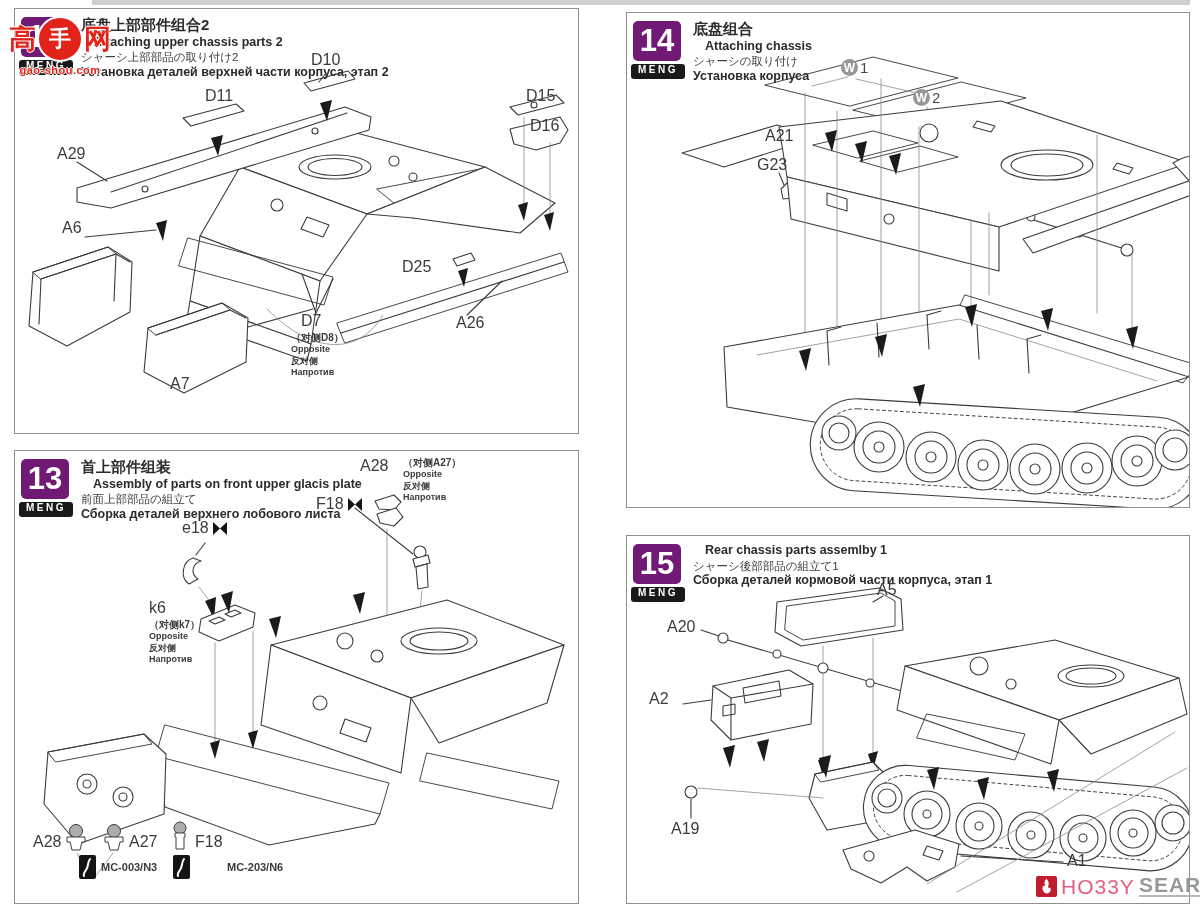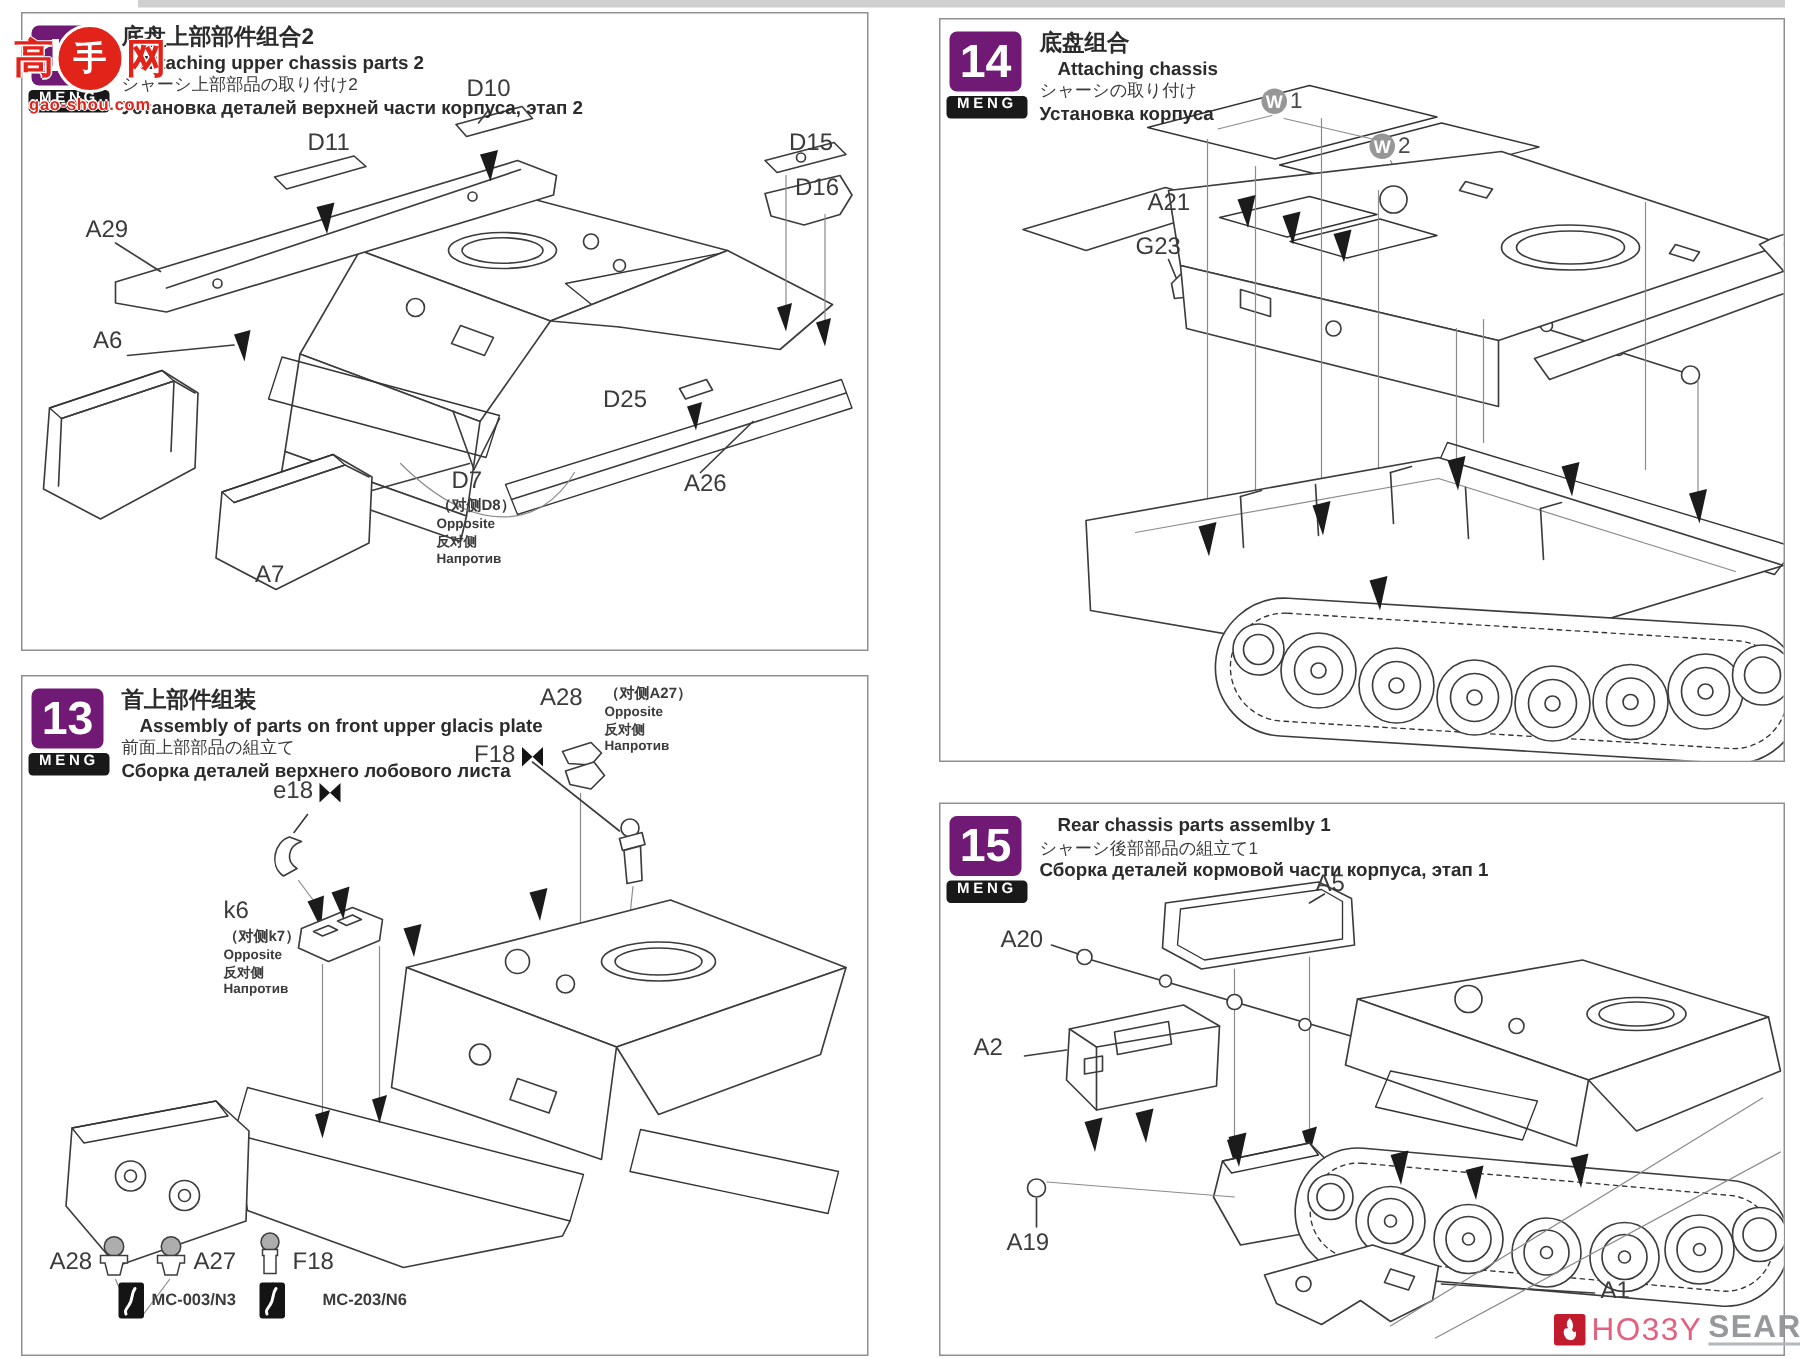--- a/index.html
+++ b/index.html
@@ -461,21 +461,21 @@
       <svg width="17" height="24">
           <path d="M11,4 C8,8 10,11 7,15 C5,18 4,19 5,21" stroke="#fff" stroke-width="2" fill="none" stroke-linecap="round"></path>
         </svg>
       </span>
     <span class="mctext" style="left:86px;top:410px;">MC-003/N3</span>
     <span class="paintbox" style="position:absolute;left:158px;top:404px;">
       <svg width="17" height="24">
           <path d="M11,4 C8,8 10,11 7,15 C5,18 4,19 5,21" stroke="#fff" stroke-width="2" fill="none" stroke-linecap="round"></path>
         </svg>
       </span>
-    <span class="mctext" style="left:182px;top:410px;padding-left:18px;">MC-203/N6</span>
+    <span class="mctext" style="left:194px;top:410px;padding-left:18px;">MC-203/N6</span>
   </div>
 
   <div class="panel" style="left:626px;top:535px;width:562px;height:367px;">
     <svg class="art" width="562" height="367" viewBox="0 0 562 367">
       <defs>
         <pattern id="p15m" width="4.5" height="4.5" patternUnits="userSpaceOnUse" patternTransform="rotate(35)">
           <rect width="4.5" height="4.5" fill="#cfcfcf"></rect>
             <line x1="1.5" y1="0" x2="1.5" y2="4.5" stroke="#2f2f2f" stroke-width="1.9"></line>
         </pattern>
         <pattern id="p15v" width="9" height="6" patternUnits="userSpaceOnUse" patternTransform="rotate(-8)">

